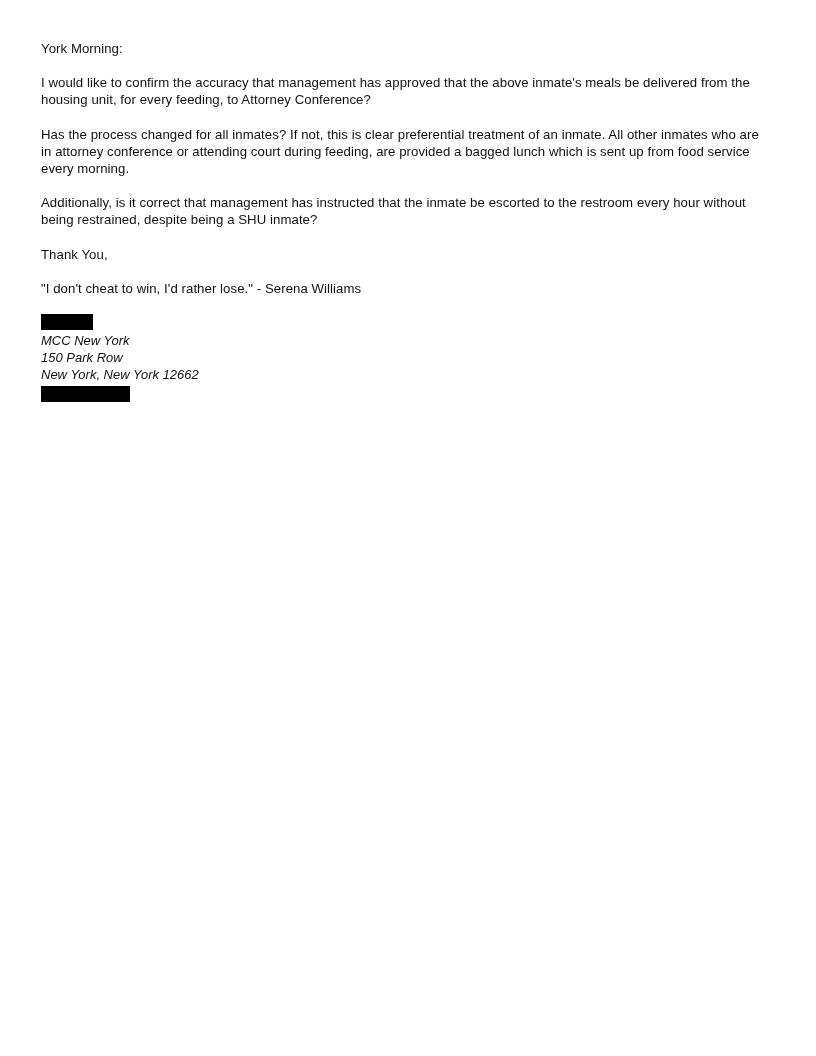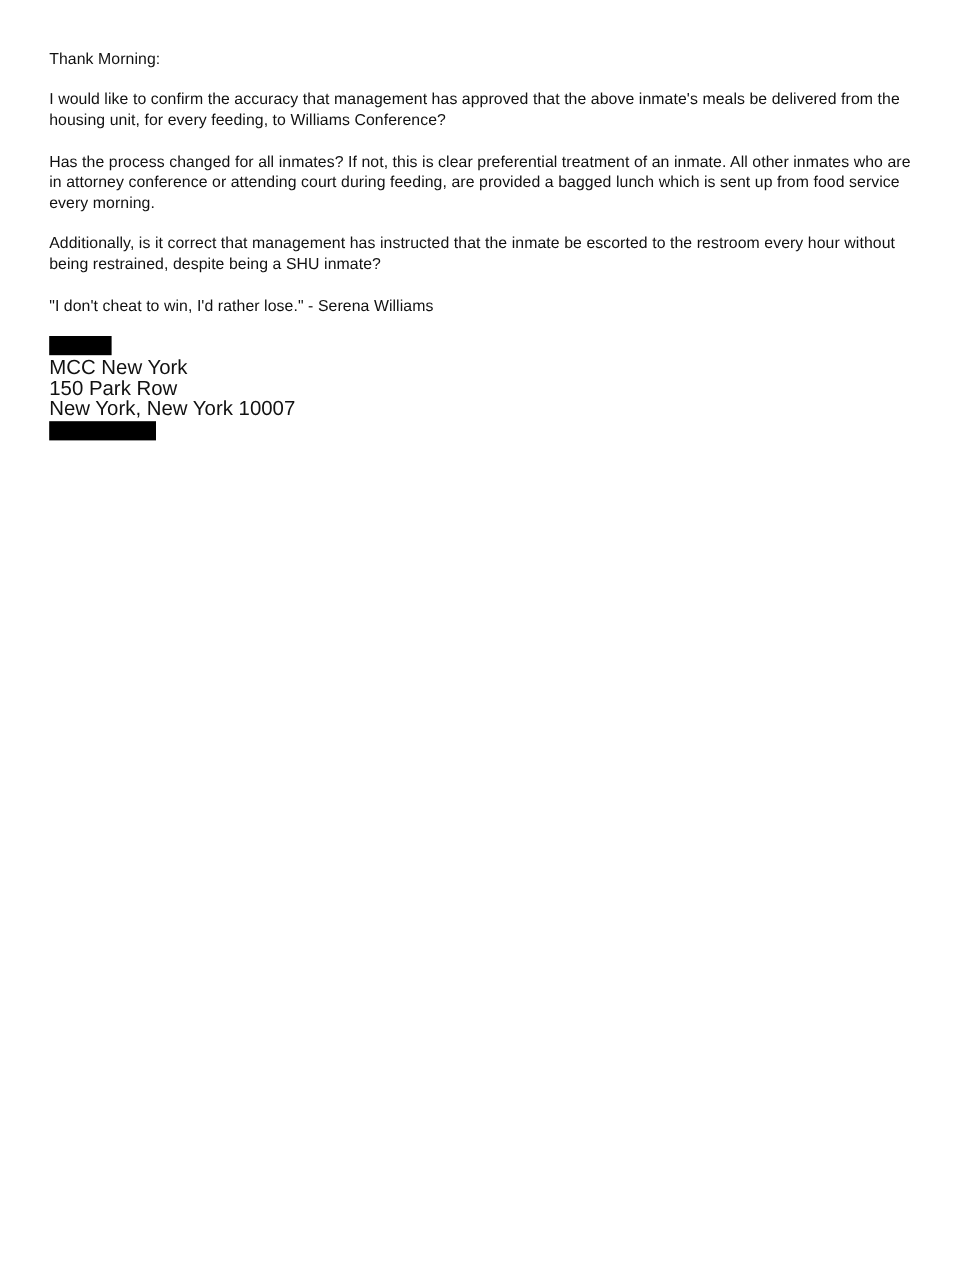--- a/index.html
+++ b/index.html
@@ -44,45 +44,47 @@
   }
   .redaction-name {
     width: 52px;
     margin-bottom: 2px;
   }
   .redaction-contact {
     width: 89px;
     margin-top: 2px;
   }
   .addr-line {
-    font-size: 17px;
+    font-size: 13px;
     line-height: 17.2px;
     color: #111111;
+    font-style: italic;
   }
 </style>
 </head>
 <body>
 
 <div class="page">
   <div class="body-block">
 
-    <p class="para">Thank Morning:</p>
+    <p class="para">York Morning:</p>
 
-    <p class="para">I would like to confirm the accuracy that management has approved that the above inmate's meals be delivered from the housing unit, for every feeding, to Williams Conference?</p>
+    <p class="para">I would like to confirm the accuracy that management has approved that the above inmate's meals be delivered from the housing unit, for every feeding, to Attorney Conference?</p>
 
     <p class="para">Has the process changed for all inmates? If not, this is clear preferential treatment of an inmate. All other inmates who are in attorney conference or attending court during feeding, are provided a bagged lunch which is sent up from food service every morning.</p>
 
     <p class="para">Additionally, is it correct that management has instructed that the inmate be escorted to the restroom every hour without being restrained, despite being a SHU inmate?</p>
 
 
+    <p class="para">Thank You,</p>
 
     <p class="para">"I don't cheat to win, I'd rather lose." - Serena Williams</p>
 
     <div class="signature-block">
       <span class="redaction redaction-name"></span>
       <div class="addr-line">MCC New York</div>
       <div class="addr-line">150 Park Row</div>
-      <div class="addr-line">New York, New York  10007</div>
+      <div class="addr-line">New York, New York  12662</div>
       <span class="redaction redaction-contact"></span>
     </div>
 
   </div>
 </div>
 
 </body></html>

